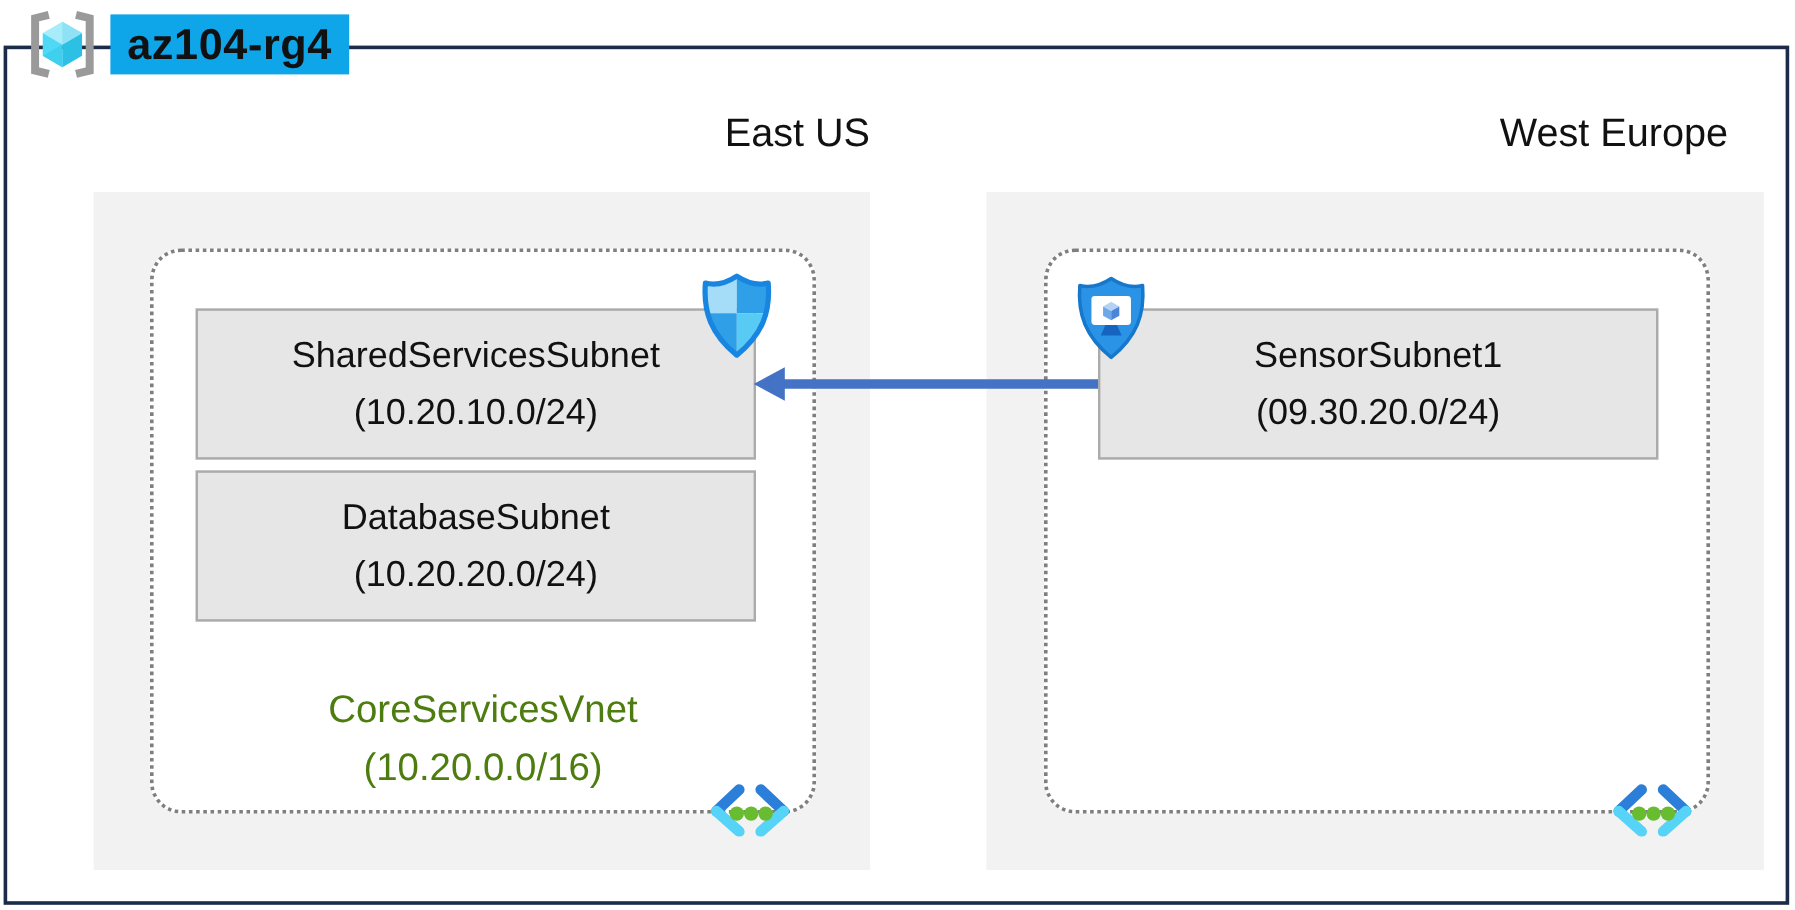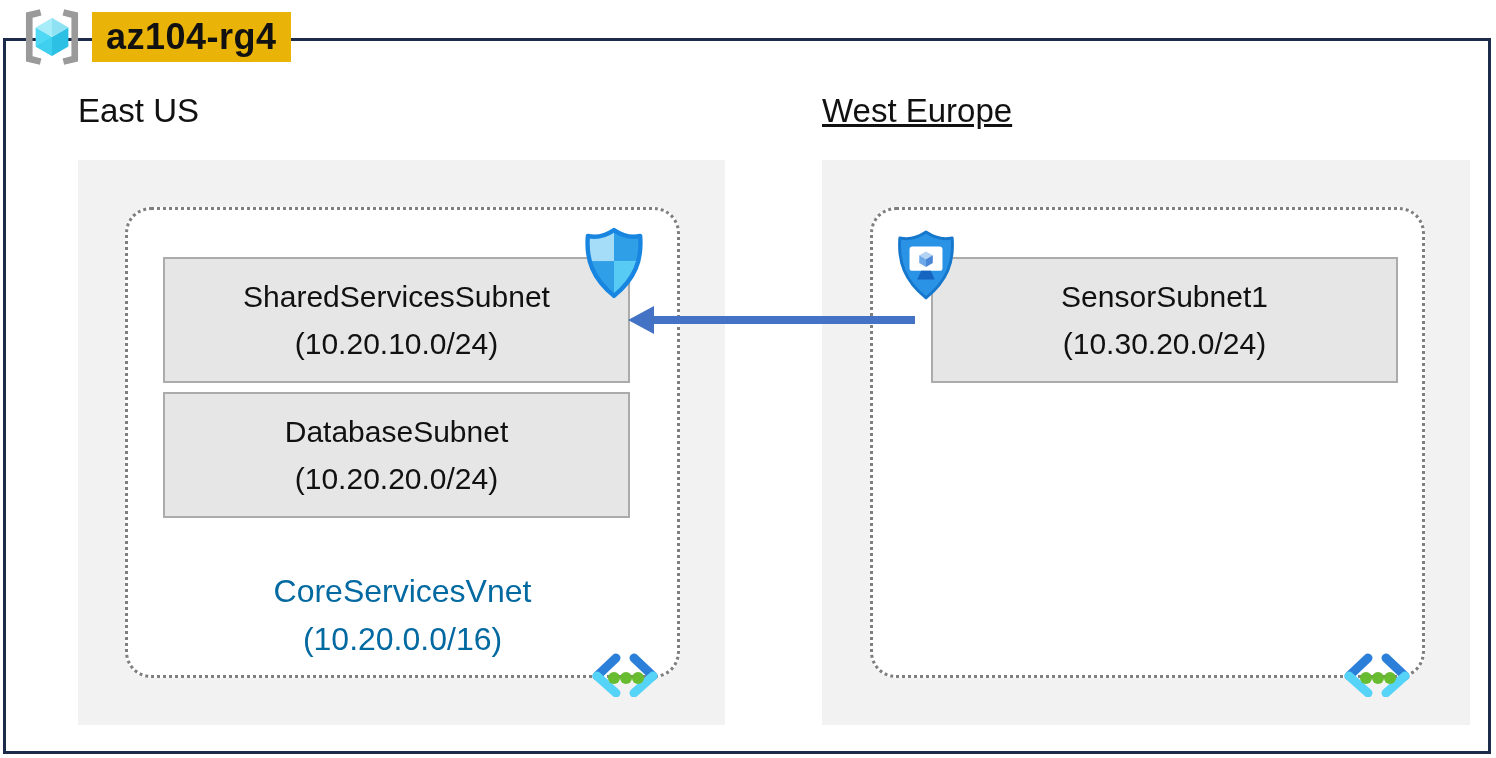--- a/index.html
+++ b/index.html
@@ -7,47 +7,47 @@
     font-family:"Liberation Sans", sans-serif; color:#1a1a1a; }
   .canvas { position:relative; width:1496px; height:758px; overflow:hidden; }
 
   .outer-border { position:absolute; left:3px; top:38px; width:1488px; height:716px;
     border:3px solid #1c2b4a; background:transparent; }
 
   .rg-label { position:absolute; left:16px; top:5px; height:64px;
     display:flex; align-items:center; z-index:5; }
   .rg-label svg { display:block; }
   .rg-title { font-size:36px; font-weight:bold; color:#111;
-    background:#eab308; padding:4px 14px; margin-left:4px; letter-spacing:0.5px; }
+    background:#0ea5e9; padding:4px 14px; margin-left:4px; letter-spacing:0.5px; }
 
   .region-box { position:absolute; top:160px; width:647px; height:565px; background:#f2f2f2; }
   .region-east { left:78px; }
   .region-west { left:822px; width:648px; }
 
-  .region-label { position:absolute; top:92px; width:647px; text-align:left;
+  .region-label { position:absolute; top:92px; width:647px; text-align:right;
     font-size:33px; color:#111; z-index:2; }
   .region-label-east { left:78px; }
-  .region-label-west { left:822px; width:648px;text-decoration:underline; }
+  .region-label-west { left:792px; width:648px; }
 
   .vnet-box { position:absolute; top:207px; width:555px; height:471px;
     background:#ffffff; border:3px dotted #7f7f7f; border-radius:26px; z-index:2; }
   .vnet-east { left:125px; }
   .vnet-west { left:870px; }
 
   .subnet-box { position:absolute; width:467px; height:126px;
     background:#e7e6e6; border:2px solid #ababab; z-index:3;
     display:flex; flex-direction:column; align-items:center; justify-content:center;
     font-size:30px; line-height:47px; text-align:center; color:#111; }
   .sn-east { left:163px; }
-  .sn-west { left:915px;margin-left:16px; }
+  .sn-west { left:915px; }
   .sn-row1 { top:257px; }
   .sn-row2 { top:392px; }
 
   .vnet-label { position:absolute; top:567px; width:555px; text-align:center;
-    font-size:32px; line-height:48px; color:#0369a1; z-index:3; }
+    font-size:32px; line-height:48px; color:#4d7c0f; z-index:3; }
   .vnet-label-east { left:125px; }
   .vnet-label-west { left:870px; }
 
   .badge { position:absolute; z-index:6; }
   .nsg-badge { left:583px; top:226px; }
   .asg-badge { left:895px; top:228px; }
   .vneticon-east { left:589px; top:651px; }
   .vneticon-west { left:1341px; top:651px; }
 
   .peer-arrow { position:absolute; left:628px; top:301px; z-index:4; }
@@ -87,21 +87,21 @@
     <span>SharedServicesSubnet</span>
     <span>(10.20.10.0/24)</span>
   </div>
   <div class="subnet-box sn-east sn-row2">
     <span>DatabaseSubnet</span>
     <span>(10.20.20.0/24)</span>
   </div>
 
   <div class="subnet-box sn-west sn-row1">
     <span>SensorSubnet1</span>
-    <span>(10.30.20.0/24)</span>
+    <span>(09.30.20.0/24)</span>
   </div>
 
   <div class="vnet-label vnet-label-east">
     <div>CoreServicesVnet</div>
     <div>(10.20.0.0/16)</div>
   </div>
 
   <div class="peer-arrow">
     <svg width="288" height="38" viewBox="0 0 288 38">
       <line x1="20" y1="19" x2="287" y2="19" stroke="#4472C4" stroke-width="8"></line>

